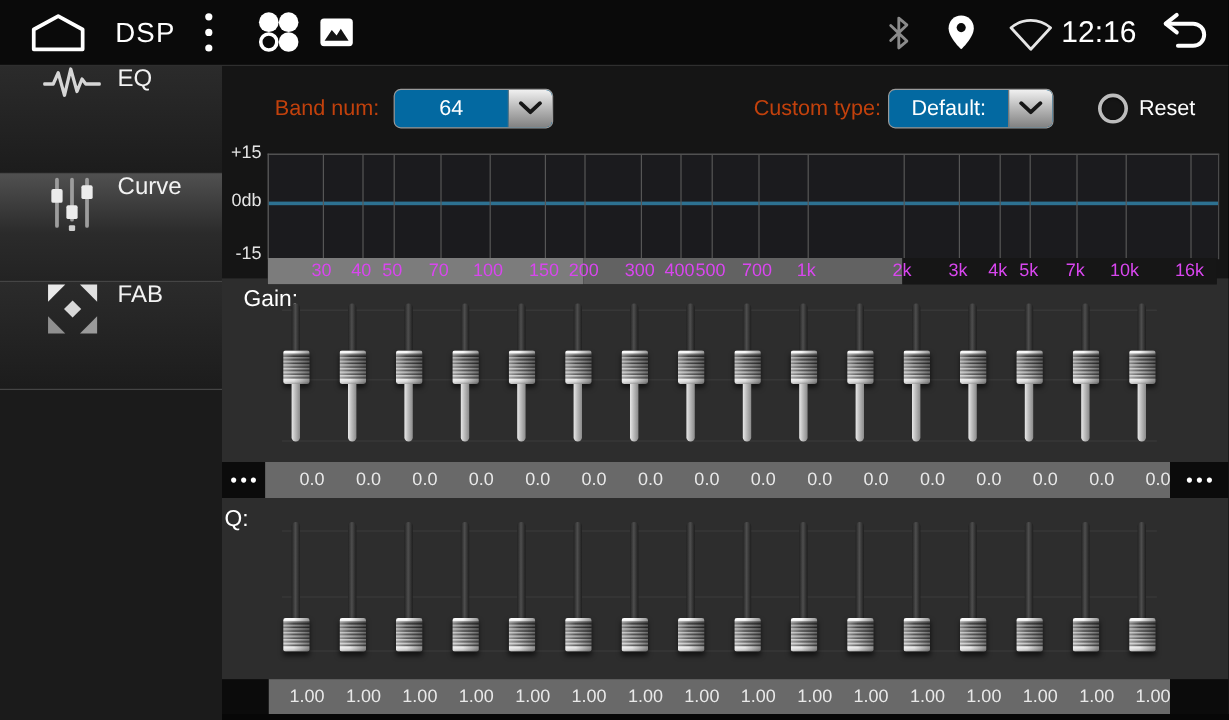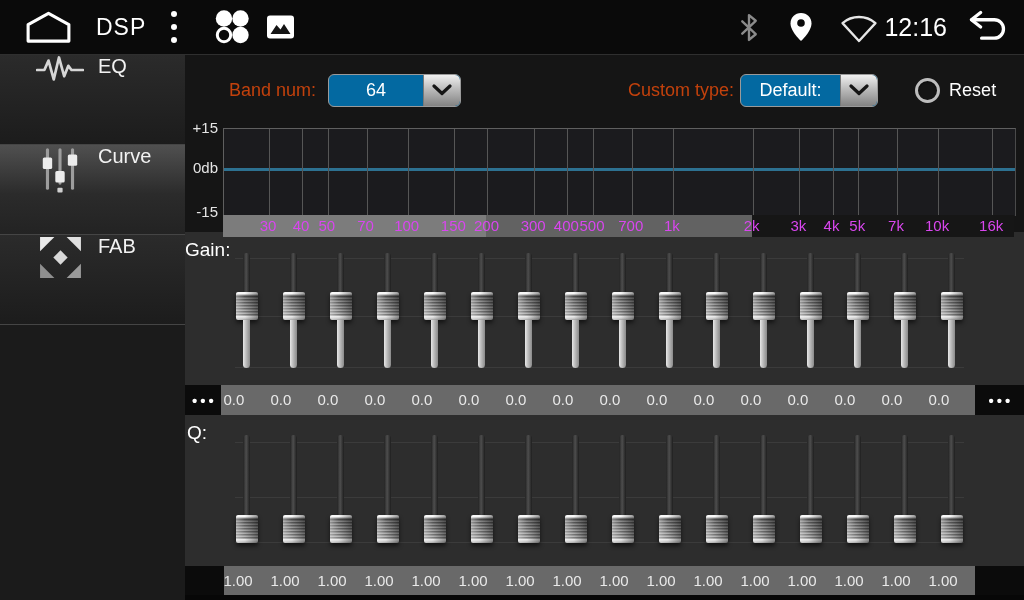--- a/index.html
+++ b/index.html
@@ -51,21 +51,21 @@
   .plot{position:absolute;left:38px;top:8px;width:791px;height:87px;background:#1b1b1e;
         border-top:1px solid #5f5f5f;border-left:1px solid #5f5f5f;border-right:1px solid #4a4a4a;}
   .vline{position:absolute;top:0;bottom:0;width:1px;background:#565656;}
   .curve-line{position:absolute;left:0;width:100%;top:39px;height:3px;background:#2d7191;}
   .freq-strip{position:absolute;left:38px;top:95px;width:791px;height:22px;background:#161616;overflow:hidden;}
   .strip-seg{position:absolute;top:0;height:100%;}
   .ftick{position:absolute;top:0;height:22px;line-height:22px;font-size:15px;color:#d946ef;
          transform:translateX(-50%);white-space:nowrap;}
   
   .sec-label{position:absolute;color:#fff;font-size:19px;}
-  .gain-label{left:0;top:184px;}
+  .gain-label{left:18px;top:184px;}
   .q-label{left:2px;top:367px;}
   .slider-row{position:absolute;left:38px;width:753px;display:flex;}
   .gain-row{top:198px;height:115px;}
   .q-row{top:380px;height:108px;}
   .row-line{position:absolute;left:12px;right:12px;height:1px;background:#3b3b3b;}
   .sl-cell{width:47px;display:flex;justify-content:center;position:relative;}
   .slider{display:flex;flex-direction:column;align-items:center;}
   .tr-top{width:7px;background:linear-gradient(90deg,#232323,#4e4e4e 45%,#1e1e1e);border-radius:4px 4px 0 0;}
   .gain-row .tr-top{height:39px;}
   .q-row .tr-top{height:80px;}
@@ -88,21 +88,21 @@
   .corner.cl{left:0;width:36px;}
   .q-values .corner.cl{width:39px;}
   .corner.cr{right:0;width:49px;}
   .dots{color:#fff;font-size:15px;font-weight:bold;letter-spacing:3px;padding-left:3px;}
   .vstrip{position:absolute;top:0;height:100%;background:#696969;}
   .gain-values .vstrip{left:36px;right:49px;}
   .q-values .vstrip{left:39px;right:49px;}
   .vcells{position:absolute;top:0;height:100%;display:flex;}
   .gain-values .vcells{left:2.5px;}
   .q-values .vcells{left:-0.5px;}
-  .vcell{width:47px;text-align:left;color:#e9e9e9;font-size:15px;}
+  .vcell{width:47px;text-align:right;color:#e9e9e9;font-size:15px;}
   .gain-values .vcell{line-height:30px;}
   .q-values .vcell{line-height:29px;}
   .bottom-bar{position:absolute;left:0;top:540px;width:100%;height:5px;background:#070707;}
 </style>
 </head>
 <body>
 
 <div class="screen">
 
   <header class="statusbar">

